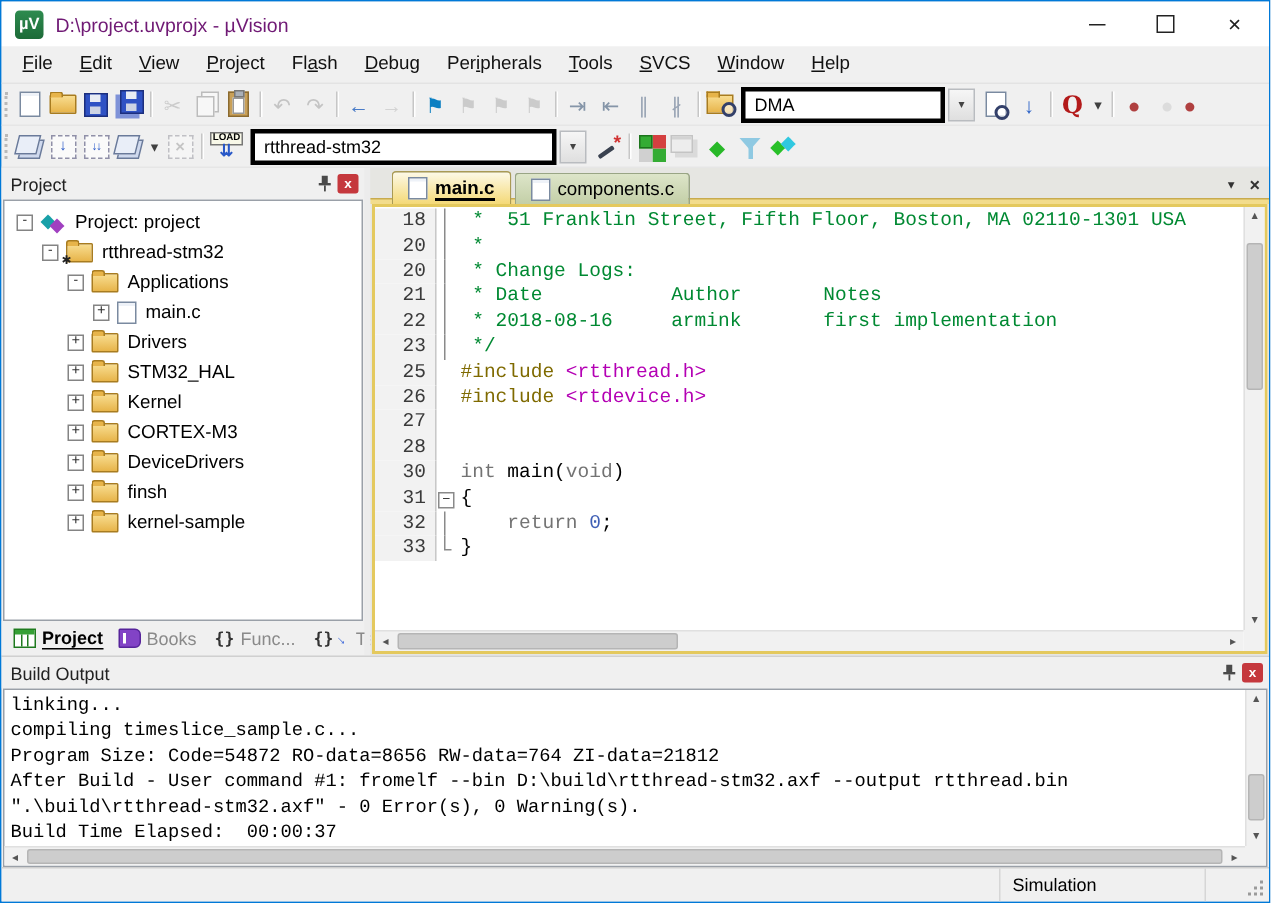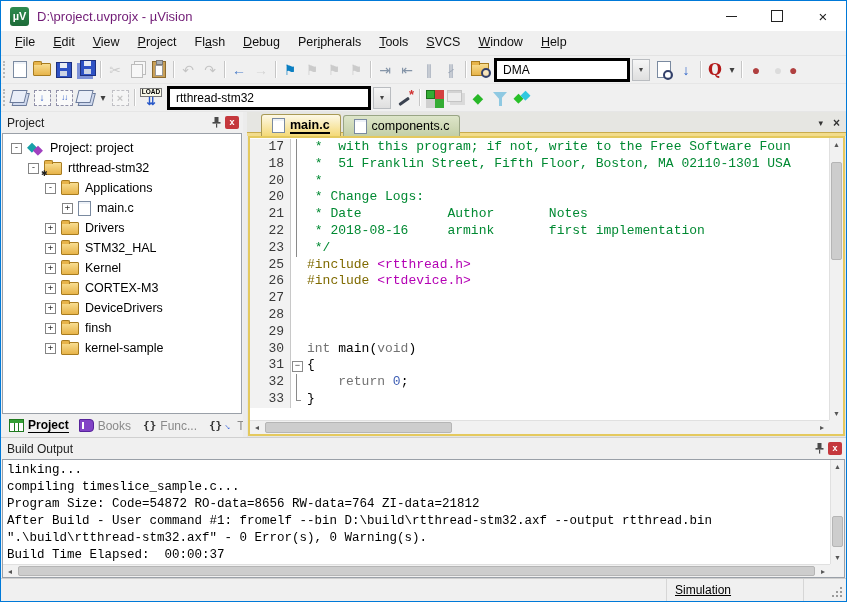--- a/index.html
+++ b/index.html
@@ -137,21 +137,21 @@
   .arr.left{left:0;} .arr.right{right:0;}
   .hthumb{position:absolute;top:1px;bottom:1px;background:#cdcdcd;border:1px solid #b5b5b5;border-radius:2px;}
   .sb-corner{background:#f1f1f1;}
 
   
   .build-panel{height:140px;flex:none;display:flex;flex-direction:column;background:#f0f0f0;border-top:1px solid #d0d0d0;}
   .build-body{flex:1;margin:0 1px;border:1px solid #9aa0a8;background:#fff;display:grid;grid-template-columns:1fr 14px;grid-template-rows:1fr 13px;min-height:0;}
   .build-text{overflow:hidden;font-family:"Liberation Mono","DejaVu Sans Mono",monospace;font-size:12.5px;line-height:17px;padding:2px 0 0 4px;white-space:pre;}
 
   
-  .statusbar{height:22px;flex:none;display:flex;align-items:stretch;background:#f0f0f0;border-top:1px solid #cfcfcf;font-size:12px;text-decoration:underline;}
+  .statusbar{height:22px;flex:none;display:flex;align-items:stretch;background:#f0f0f0;border-top:1px solid #cfcfcf;font-size:12px;}
   .sb-cell{border-right:1px solid #d6d6d6;display:flex;align-items:center;padding:0 8px;}
   .sb-spacer{flex:1;}
   .sb-sim{width:120px;}
   .sb-grip{width:26px;position:relative;border-right:none;}
   .sb-grip::before{content:"";position:absolute;right:4px;bottom:4px;width:2px;height:2px;background:#9a9a9a;
     box-shadow:0 -4px #9a9a9a,0 -8px #9a9a9a,-4px 0 #9a9a9a,-4px -4px #9a9a9a,-8px 0 #9a9a9a;}
 </style>
 </head>
 <body>
 
@@ -399,32 +399,30 @@
               <span class="lbl">components.c</span>
             </span>
           </span>
         <span class="etab-btns">
           <span class="etab-btn">▾</span>
           <span style="font-size:12px;font-weight:bold;">×</span>
         </span>
       </div>
       <div class="editor-frame">
         <div class="code-area">
-            <div class="cline"><span class="lno">17</span><span class="fold v"></span><span class="code"><span class="c-cmt"> *  with this program; if not, write to the Free Software Foun</span></span></div>
             <div class="cline"><span class="lno">18</span><span class="fold v"></span><span class="code"><span class="c-cmt"> *  51 Franklin Street, Fifth Floor, Boston, MA 02110-1301 USA</span></span></div>
             <div class="cline"><span class="lno">20</span><span class="fold v"></span><span class="code"><span class="c-cmt"> *</span></span></div>
             <div class="cline"><span class="lno">20</span><span class="fold v"></span><span class="code"><span class="c-cmt"> * Change Logs:</span></span></div>
             <div class="cline"><span class="lno">21</span><span class="fold v"></span><span class="code"><span class="c-cmt"> * Date           Author       Notes</span></span></div>
             <div class="cline"><span class="lno">22</span><span class="fold v"></span><span class="code"><span class="c-cmt"> * 2018-08-16     armink       first implementation</span></span></div>
             <div class="cline"><span class="lno">23</span><span class="fold v"></span><span class="code"><span class="c-cmt"> */</span></span></div>
             <div class="cline"><span class="lno">25</span><span class="fold"></span><span class="code"><span class="c-pre">#include </span><span class="c-hdr">&lt;rtthread.h&gt;</span></span></div>
             <div class="cline"><span class="lno">26</span><span class="fold"></span><span class="code"><span class="c-pre">#include </span><span class="c-hdr">&lt;rtdevice.h&gt;</span></span></div>
             <div class="cline"><span class="lno">27</span><span class="fold"></span><span class="code"></span></div>
             <div class="cline"><span class="lno">28</span><span class="fold"></span></div>
-            <div class="cline"><span class="lno">29</span><span class="fold"></span><span class="code"></span></div>
             <div class="cline"><span class="lno">30</span><span class="fold"></span><span class="code"><span class="c-kw">int</span><span class="c-pln"> main(</span><span class="c-kw">void</span><span class="c-pln">)</span></span></div>
             <div class="cline"><span class="lno">31</span><span class="fold open"></span><span class="code"><span class="c-pln">{</span></span></div>
             <div class="cline"><span class="lno">32</span><span class="fold v"></span><span class="code"><span class="c-pln">    </span><span class="c-kw">return</span><span class="c-pln"> </span><span class="c-num">0</span><span class="c-pln">;</span></span></div>
             <div class="cline"><span class="lno">33</span><span class="fold end"></span><span class="code"><span class="c-pln">}</span></span></div>
           </div>
         <div class="vscroll">
           <span class="arr up">▲</span>
           <div class="vthumb" style="top:24px;height:96px;"></div>
           <span class="arr down">▼</span>
         </div>

